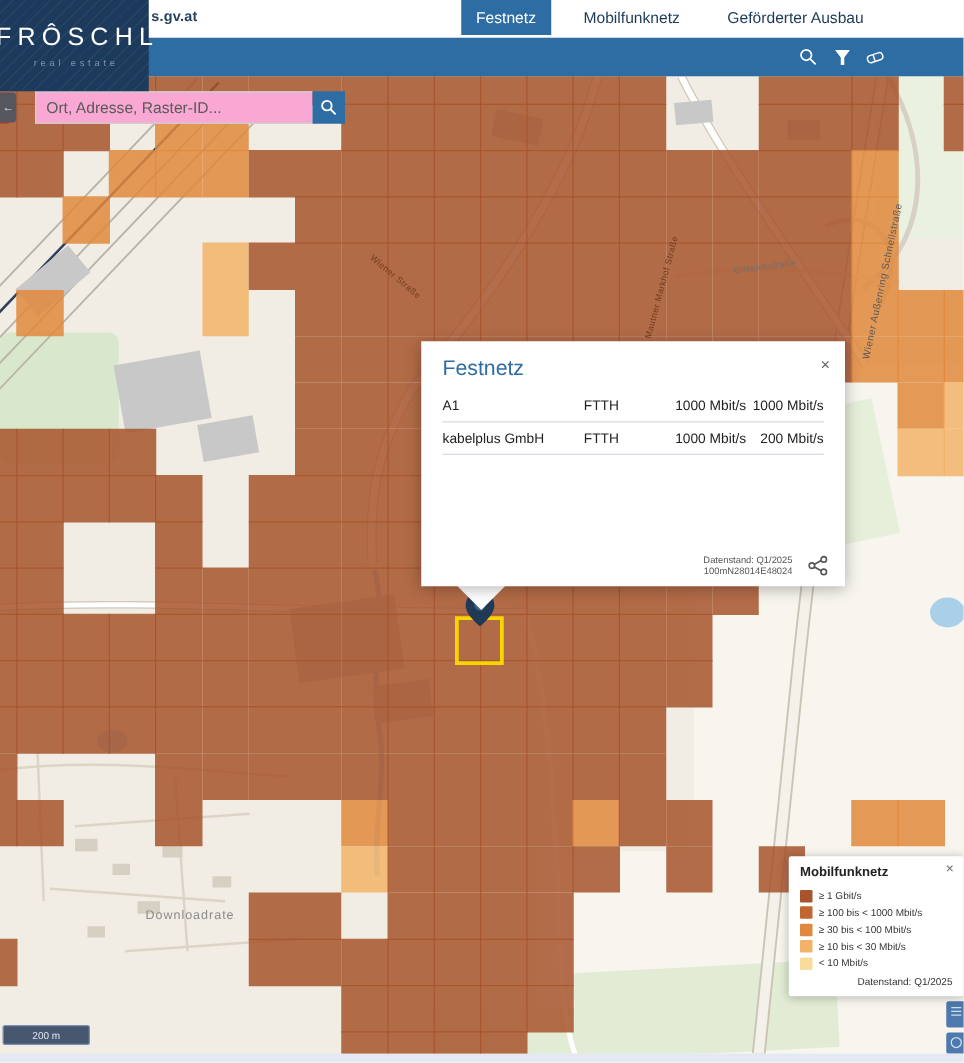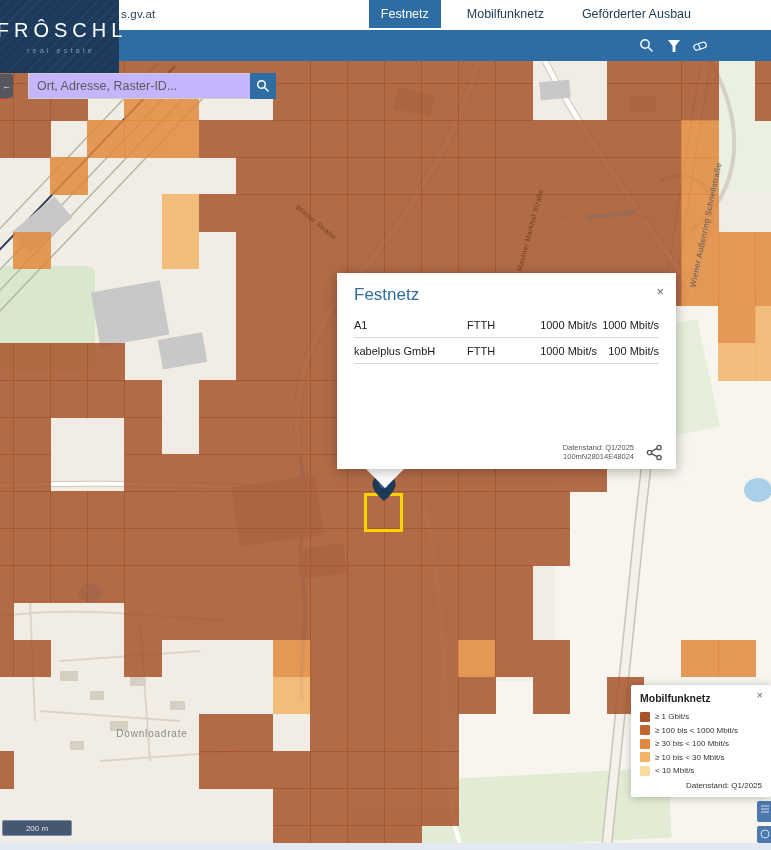--- a/index.html
+++ b/index.html
@@ -2,21 +2,21 @@
 <html><head>
 <meta charset="utf-8">
 <style>
   * { margin:0; padding:0; box-sizing:border-box; }
   html,body { width:771px; height:850px; overflow:hidden; }
   body { font-family:"Liberation Sans", sans-serif; }
   #app { position:relative; width:771px; height:850px; background:#f1ede4; overflow:hidden; }
 
   
   .header { position:absolute; left:0; top:0; width:771px; height:30px; background:#ffffff; z-index:40; }
-  .site-text { position:absolute; left:121px; top:8px; font-size:11.5px; font-weight:normal; color:#25425f; letter-spacing:.2px; }
+  .site-text { position:absolute; left:121px; top:8px; font-size:11.5px; font-weight:bold; color:#25425f; letter-spacing:.2px; }
   .tabs { position:absolute; right:68px; top:0; height:28px; display:flex; gap:14px; align-items:stretch; }
   .tab { display:flex; align-items:center; padding:0 12px; font-size:12.5px; color:#1d3b57; cursor:pointer; }
   .tab.active { background:#2e6da4; color:#ffffff; }
 
   .toolbar { position:absolute; left:0; top:30px; width:771px; height:31px; background:#2e6da4; z-index:39; }
   .toolbar-icons { position:absolute; right:62px; top:0; height:31px; display:flex; gap:10px; align-items:center; }
   .ticon { width:17px; height:17px; display:flex; align-items:center; justify-content:center; cursor:pointer; }
 
   
   .logo { position:absolute; left:0; top:0; width:119px; height:73px; background:#1c3a5c; z-index:50;
@@ -42,21 +42,21 @@
               align-items:center; justify-content:center; z-index:8; }
   .badge { position:absolute; width:16px; background:#4e79ad; border-radius:2px; z-index:8; }
   .badge-top { left:757px; top:740px; height:21px; }
   .badge-bottom { left:757px; top:765px; height:17px; }
   .badge svg { display:block; margin:2px auto; }
 
   .bottom-strip { position:absolute; left:0; top:843px; width:771px; height:7px; background:#e3e9f3; z-index:30; }
 
   
   .search-wrap { position:absolute; left:28px; top:73px; z-index:45; display:flex; }
-  .search-input { width:222px; height:26px; border:1px solid #d0d0d0; border-right:none; background:#c4b5fd;
+  .search-input { width:222px; height:26px; border:1px solid #d0d0d0; border-right:none; background:#f9a8d4;
                   font-size:12.5px; color:#444; padding:0 8px; outline:none; font-family:"Liberation Sans",sans-serif; }
   .search-input::placeholder { color:#5a5a5a; }
   .search-btn { width:26px; height:26px; background:#2e6da4; border:none; display:flex; align-items:center;
                 justify-content:center; cursor:pointer; }
   .panel-toggle { position:absolute; left:0; top:74px; width:13px; height:24px; background:#56565e;
                   border-radius:0 3px 3px 0; color:#e8e8e8; font-size:9px; display:flex; align-items:center;
                   justify-content:center; z-index:45; cursor:pointer; }
   .red-mark { position:absolute; left:0; top:96px; width:7px; height:3px; background:#c0392b; z-index:44; }
 
   
@@ -496,21 +496,21 @@
           <div class="pt-row">
             <div class="pt-c1">A1</div>
             <div class="pt-c2">FTTH</div>
             <div class="pt-c3">1000 Mbit/s</div>
             <div class="pt-c4">1000 Mbit/s</div>
           </div>
           <div class="pt-row">
             <div class="pt-c1">kabelplus GmbH</div>
             <div class="pt-c2">FTTH</div>
             <div class="pt-c3">1000 Mbit/s</div>
-            <div class="pt-c4">100 Mbit/s</div>
+            <div class="pt-c4">200 Mbit/s</div>
           </div>
         </div>
     </div>
     <div class="popup-meta">
       <div>Datenstand: Q1/2025</div>
       <div>100mN28014E48024</div>
     </div>
     <svg class="popup-share" width="17" height="17" viewBox="0 0 17 17">
       <g fill="none" stroke="#555" stroke-width="1.3">
         <circle cx="3.5" cy="8.5" r="2.2"></circle>

